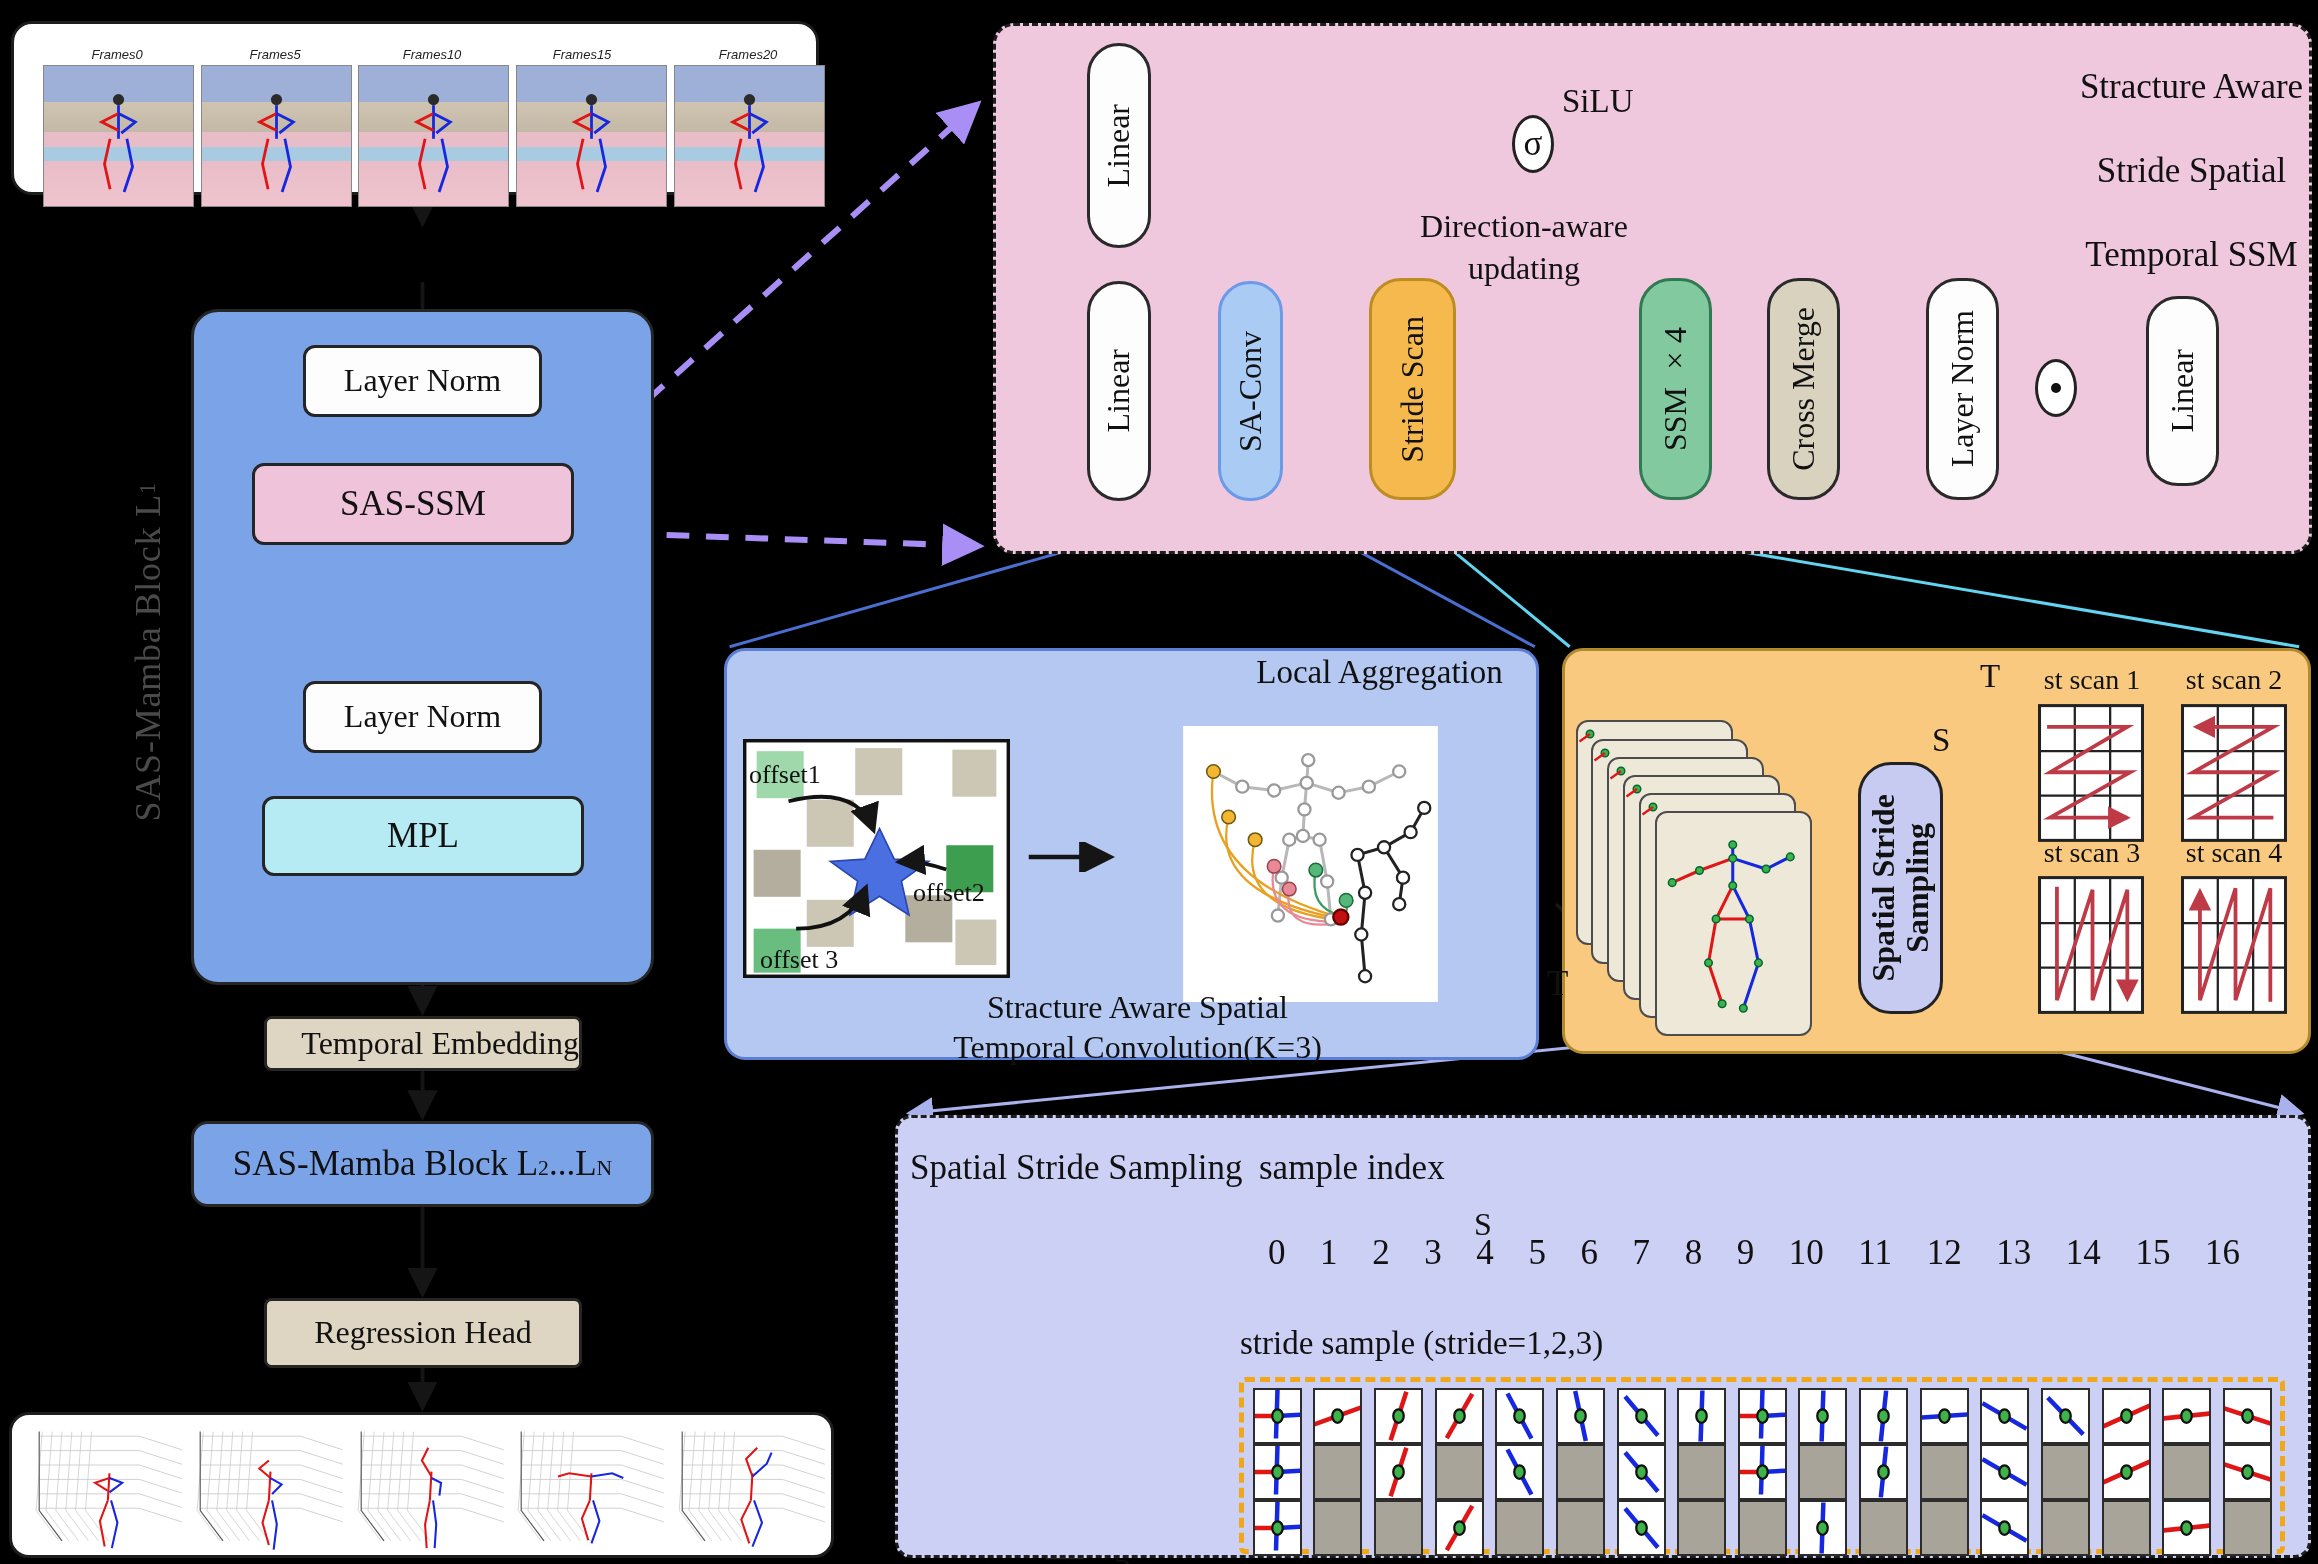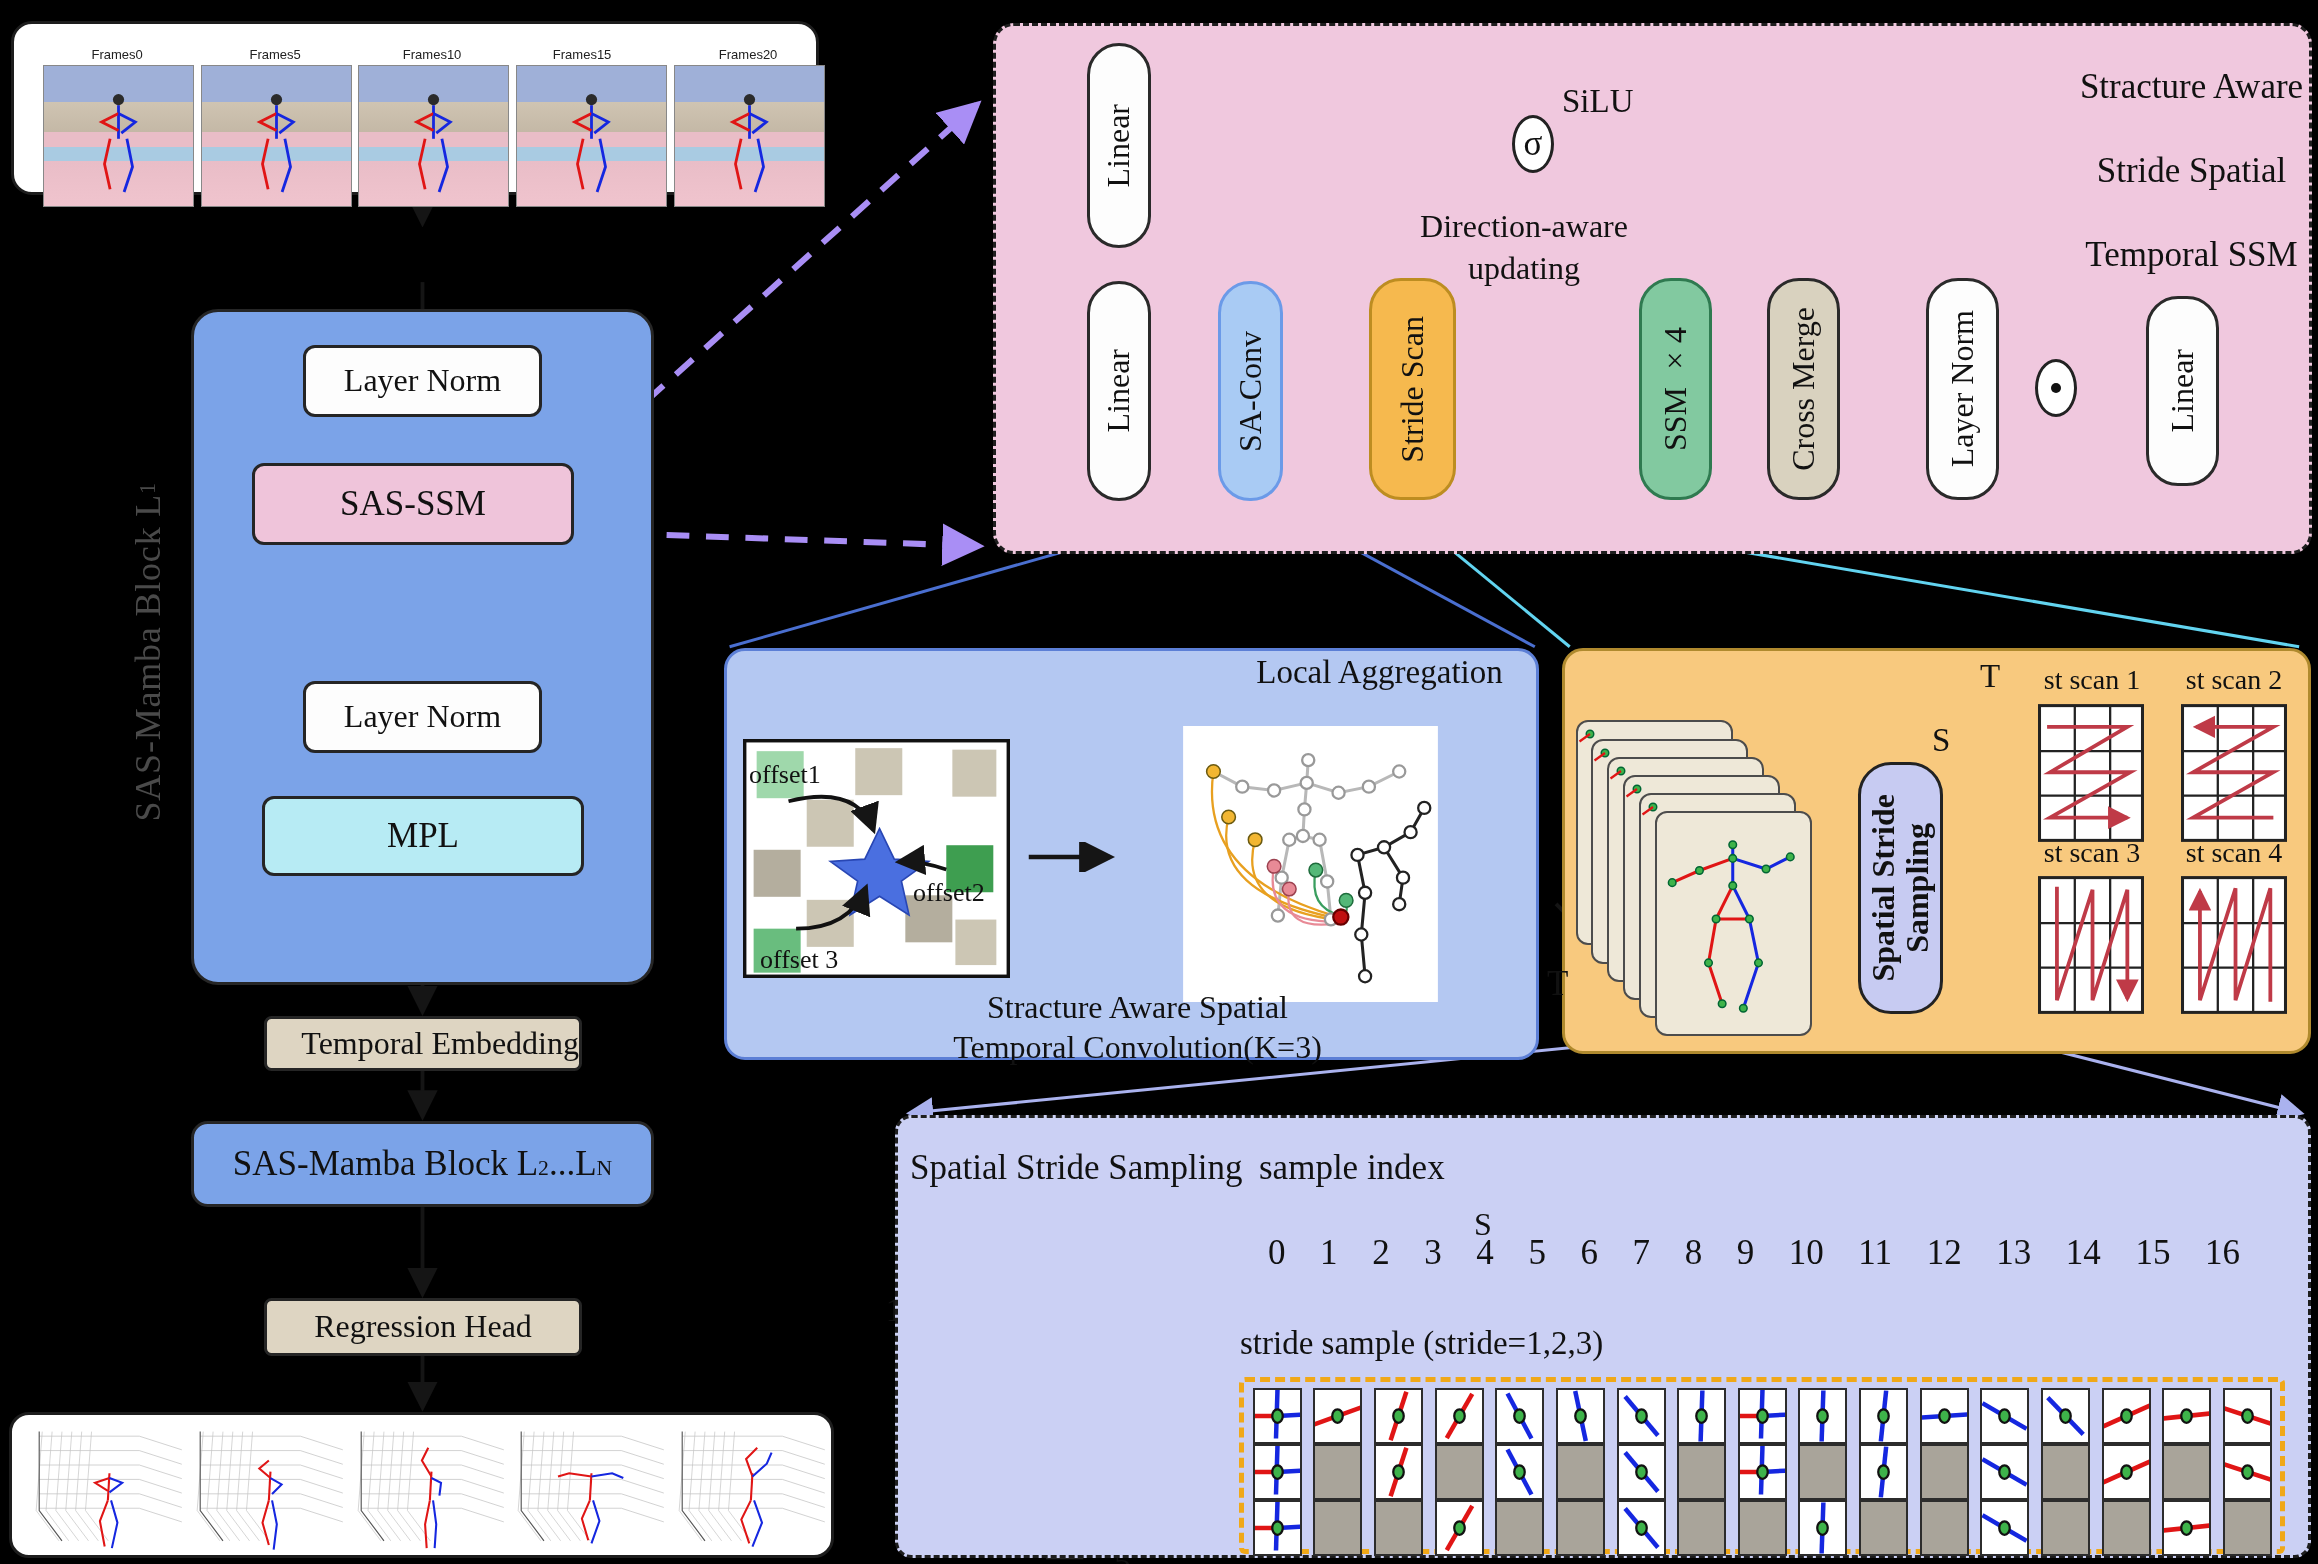--- a/index.html
+++ b/index.html
@@ -12,21 +12,21 @@
   .tan{background:#ded5c2;border-radius:7.6px;}
   .white{background:#fdfdfd;}
   .pinkfill{background:#efc4da;}
   .cyanfill{background:#b7ebf4;}
   .lbl{font-size:32px;text-align:center;line-height:1.05;}
   .big{font-size:35px;}
   
   #framesBox{left:10.6px;top:21px;width:808px;height:174px;background:#fff;border:3px solid #1d1d1d;border-radius:21px;}
   .frame{position:absolute;top:41px;width:149px;height:140px;border:0.8px solid #888;
          background:linear-gradient(180deg,#9fb0d8 0%,#9fb0d8 26%,#cfc4b2 26%,#c4b8a6 47%,#e9bdc7 47%,#e9bdc7 58%,#a9cbe2 58%,#a9cbe2 68%,#e9bdc7 68%,#f0c4ce 100%);}
-  .frameLabel{position:absolute;top:23px;width:149px;text-align:center;font-size:13px;font-family:"Liberation Sans",sans-serif;color:#222;}
+  .frameLabel{position:absolute;top:23px;width:149px;text-align:center;font-size:13px;font-family:"Liberation Sans",sans-serif;color:#222;font-style:italic;}
   #l1Block{left:191px;top:309px;width:463px;height:676px;background:#7ba3e8;border:3.8px solid #262626;border-radius:27px;}
   #l2Block{left:191px;top:1121px;width:463px;height:86px;background:#7ba3e8;border:3px solid #262626;border-radius:16.7px;display:flex;align-items:center;justify-content:center;}
   #outBox{left:9px;top:1412px;width:825px;height:146px;background:#fff;border:3px solid #1d1d1d;border-radius:20px;}
   #ssmBox{left:993px;top:23px;width:1319px;height:531px;background:#f0c8de;border:3.8px dashed #1e1e1e;border-radius:21px;}
   #convBox{left:724px;top:648px;width:815px;height:412px;background:#b4c8f2;border:3px solid #5c7fd6;border-radius:21px;}
   #scanBox{left:1562px;top:648px;width:749px;height:406px;background:#f8c97e;border:3px solid #b08a2e;border-radius:21px;}
   #bottomBox{left:895px;top:1115px;width:1416px;height:443px;background:#cbd0f4;border:3.8px dashed #1e1e1e;border-radius:16.7px;}
   
   .vt{writing-mode:vertical-rl;transform:rotate(180deg);}
   .vblock{border:3px solid #2a2a2a;border-radius:32px;display:flex;align-items:center;justify-content:center;}
@@ -285,21 +285,21 @@
   </div>
   <div class="abs roundbox cyanfill" style="left:262px;top:796px;width:322px;height:80px;">
     <span class="lbl big">MPL</span>
   </div>
   <div class="abs tan roundbox" style="left:264px;top:1016px;width:318px;height:55px;justify-content:flex-end;">
     <span class="lbl">Temporal Embedding</span>
   </div>
   <div class="abs" id="l2Block">
     <span class="lbl big"><span>SAS-Mamba Block L</span><span class="subsz">2</span><span>...L</span><span class="subsz">N</span></span>
   </div>
-  <div class="abs tan roundbox" style="left:264px;top:1298px;width:318px;height:58px;">
+  <div class="abs tan roundbox" style="left:264px;top:1298px;width:318px;height:70px;">
     <span class="lbl">Regression Head</span>
   </div>
   <div class="abs" id="outBox">
       <div style="position:absolute;left:21px;top:6px;">
         <svg width="152" height="132" viewBox="0 0 200 174">
           <path d="M12,14 L4,118 L34,158" stroke="#c9c9c9" stroke-width="1" fill="none"></path>
           <path d="M8,20 H140 M140,20 L196,38" stroke="#c4c4c4" stroke-width="1" fill="none"></path>
           <path d="M25,14 L17,118 L47,158" stroke="#c9c9c9" stroke-width="1" fill="none"></path>
           <path d="M8,39 H140 M140,39 L196,57" stroke="#c4c4c4" stroke-width="1" fill="none"></path>
           <path d="M38,14 L30,118 L60,158" stroke="#c9c9c9" stroke-width="1" fill="none"></path>

